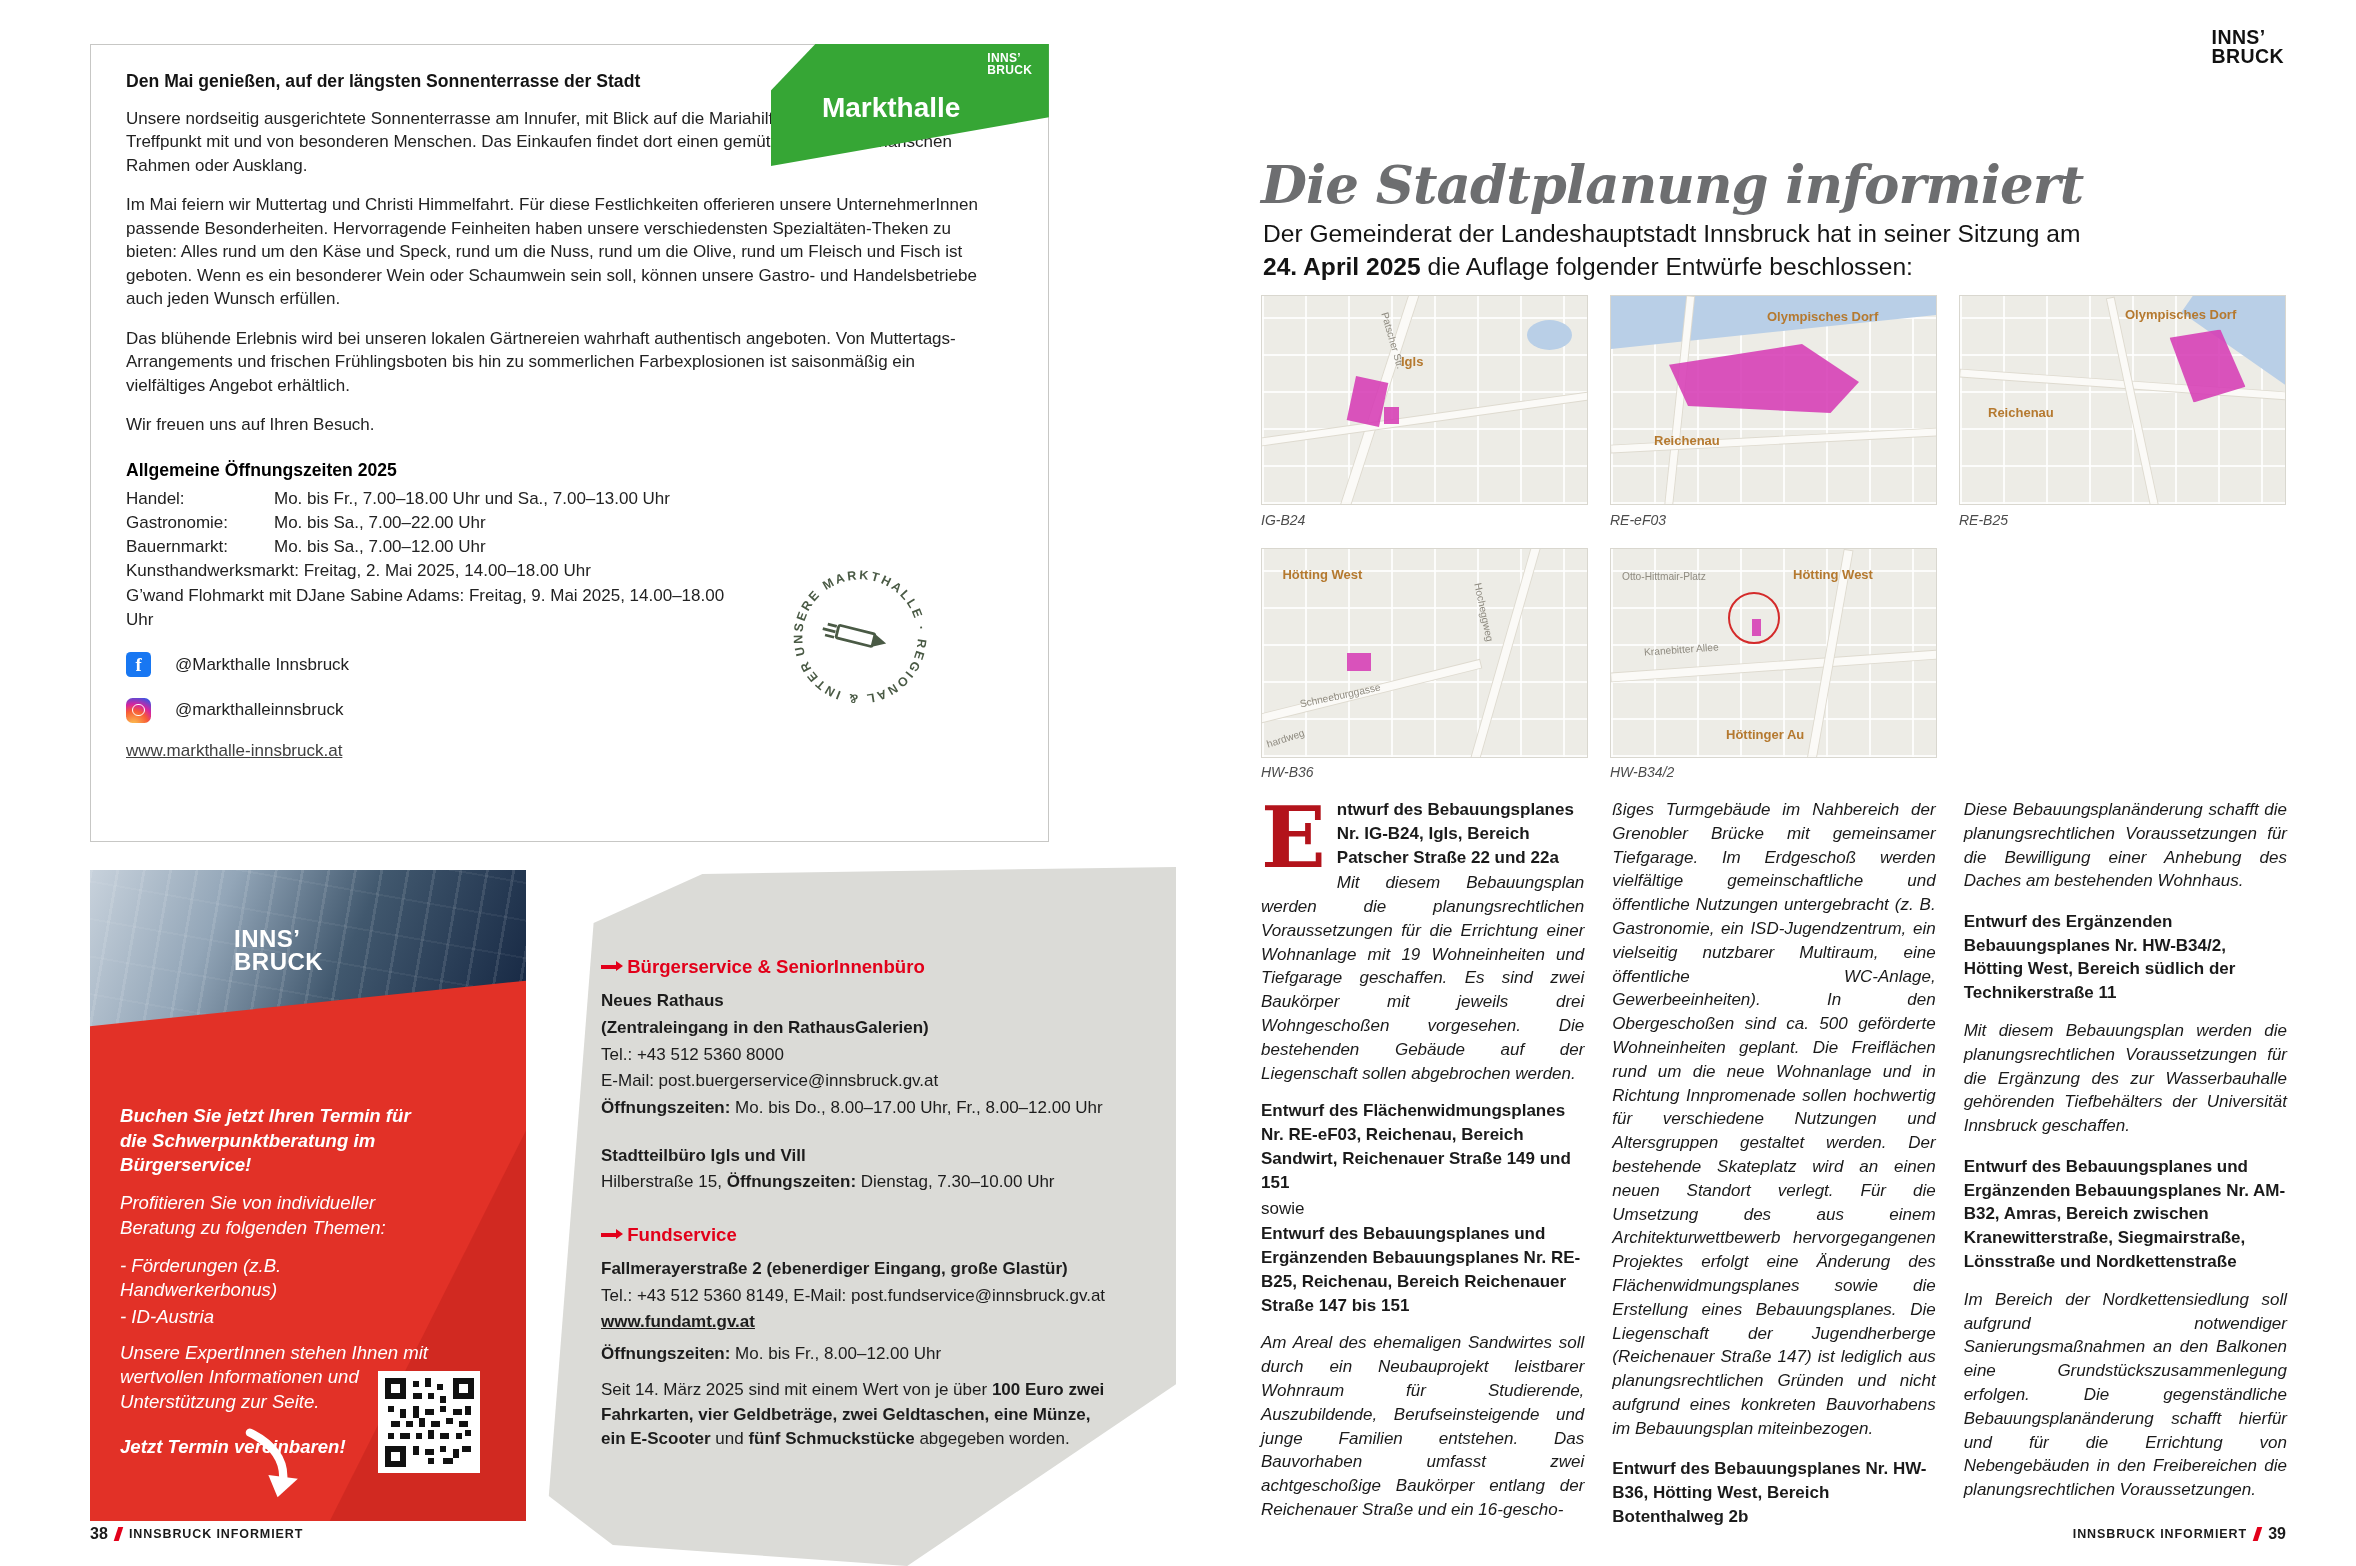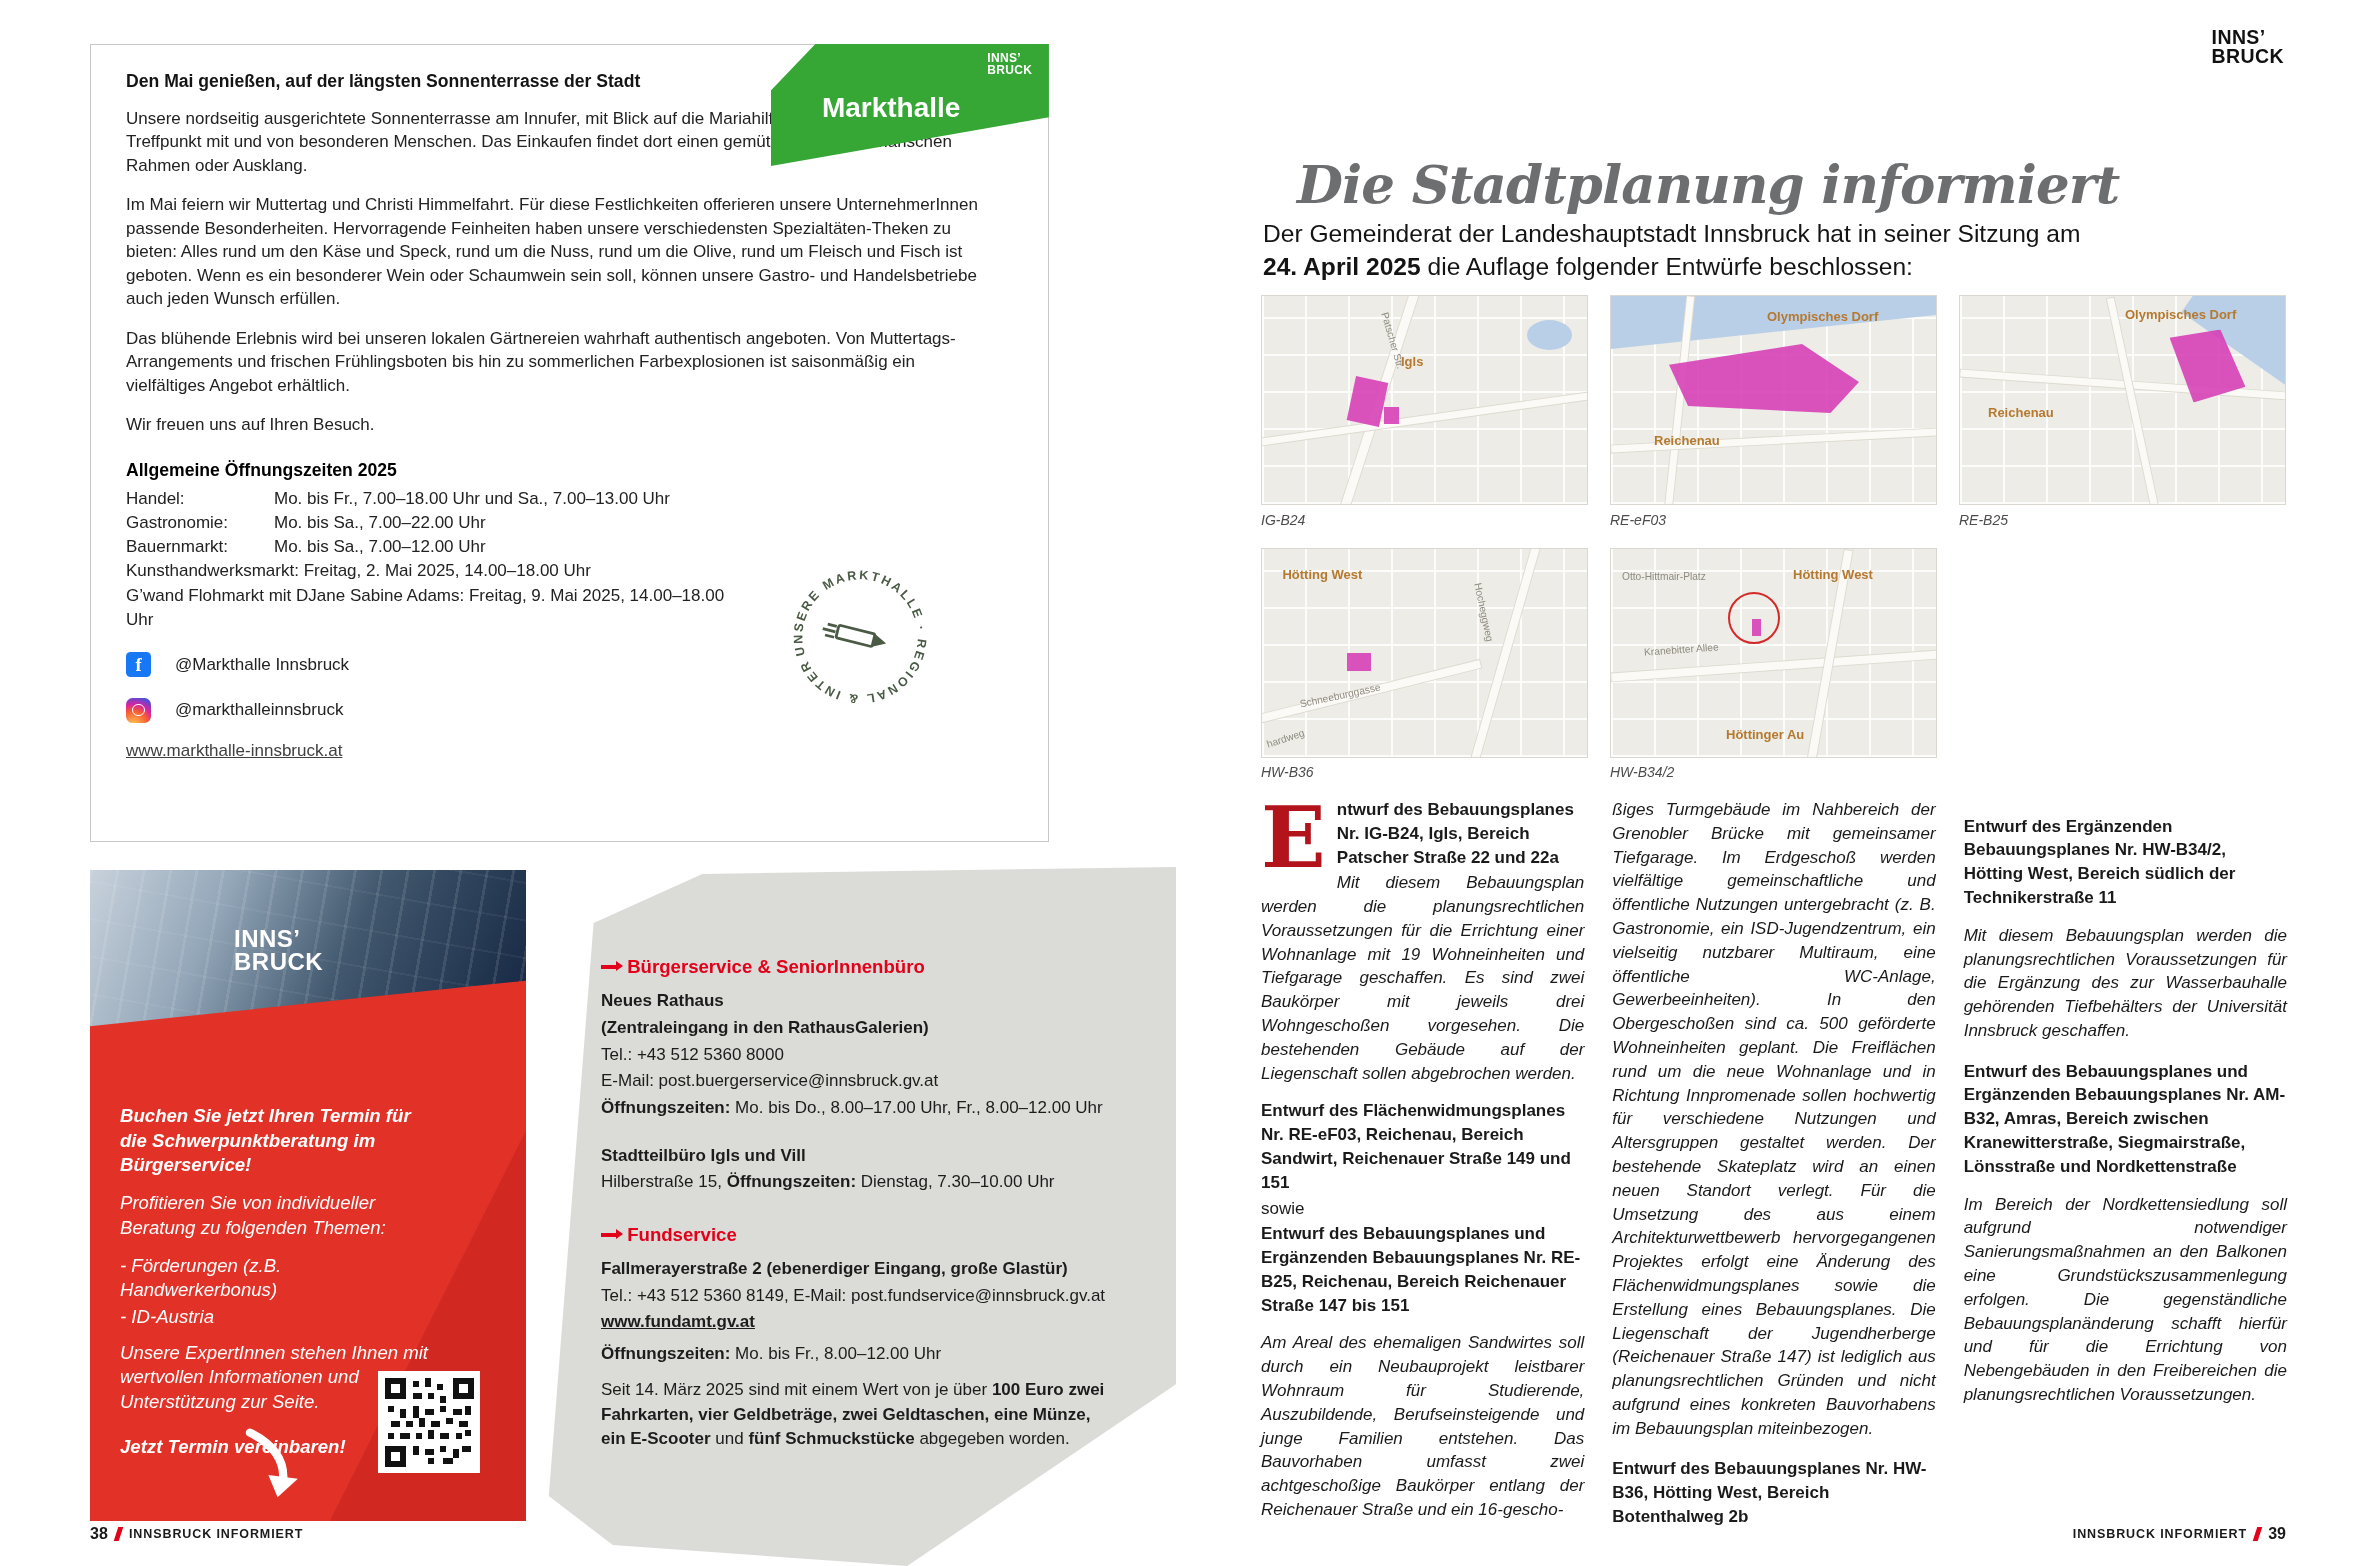--- a/index.html
+++ b/index.html
@@ -66,21 +66,21 @@
   
   .footer { position:absolute; bottom:24px; font-size:12.5px; font-weight:bold; color:#1a1a1a; letter-spacing:0.9px; display:flex; align-items:center; gap:8.3px; }
   .footer-l { left:90px; }
   .footer-r { right:70px; }
   .fpage { font-size:16px; letter-spacing:0; }
   .fslash { display:inline-block; width:4.6px; height:14px; background:#e2001a; transform:skewX(-18deg); }
 
   
   .logo-tr { position:absolute; right:72px; top:28px; font-weight:bold; font-size:19.5px; line-height:0.95; letter-spacing:0.4px; color:#111; }
   .logo-tr span { display:block; }
-  .headline { position:absolute; left:1261px; top:109px; font-family:"DejaVu Serif", serif; font-style:italic; font-weight:bold; font-size:53px; color:#6d6e70; letter-spacing:-0.9px;margin-left:36px; }
+  .headline { position:absolute; left:1261px; top:109px; font-family:"DejaVu Serif", serif; font-style:italic; font-weight:bold; font-size:53px; color:#6d6e70; letter-spacing:-0.9px; }
   .intro { position:absolute; left:1263px; top:193px; width:853px; font-size:24.6px; line-height:1.34; color:#141414; }
   .intro b { font-weight:bold; }
 
   .maps { position:absolute; left:1261px; top:295px; display:grid; grid-template-columns:repeat(3,327px); gap:20.4px 22px; }
   .map-wrap { width:327px; }
   .map { position:relative; width:327px; height:210px; background:#edece6; overflow:hidden; border:0.9px solid #d9d7cf; box-sizing:border-box; }
   .map::before { content:""; position:absolute; inset:0;
       background:repeating-linear-gradient(90deg, rgba(255,255,255,0.85) 0 1.9px, transparent 1.9px 43px),
                  repeating-linear-gradient(0deg, rgba(255,255,255,0.85) 0 1.9px, transparent 1.9px 37px); }
   .map-caption { font-style:italic; font-size:14px; color:#4c4c4c; margin-top:6.5px; }
@@ -356,20 +356,21 @@
       <p class="art-head h-tight" style="margin-top:16.7px;">Entwurf des Flächenwidmungsplanes Nr. RE-eF03, Reichenau, Bereich Sandwirt, Reichenauer Straße 149 und 151</p>
       <p class="art-link">sowie</p>
       <p class="art-head">Entwurf des Bebauungsplanes und Ergänzenden Bebauungsplanes Nr. RE-B25, Reichenau, Bereich Reichenauer Straße 147 bis 151</p>
       <p class="art-body">Am Areal des ehemaligen Sandwirtes soll durch ein Neubauprojekt leistbarer Wohnraum für Studierende, Auszubildende, Berufseinsteigende und junge Familien entstehen. Das Bauvorhaben umfasst zwei achtgeschoßige Baukörper entlang der Reichenauer Straße und ein 16-gescho-</p>
     </div>
     <div class="art">
       <p class="art-body">ßiges Turmgebäude im Nahbereich der Grenobler Brücke mit gemeinsamer Tiefgarage. Im Erdgeschoß werden vielfältige gemeinschaftliche und öffentliche Nutzungen untergebracht (z. B. Gastronomie, ein ISD-Jugendzentrum, ein vielseitig nutzbarer Multiraum, eine öffentliche WC-Anlage, Gewerbeeinheiten). In den Obergeschoßen sind ca. 500 geförderte Wohneinheiten geplant. Die Freiflächen rund um die neue Wohnanlage und in Richtung Innpromenade sollen hochwertig für verschiedene Nutzungen und Altersgruppen gestaltet werden. Der bestehende Skateplatz wird an einen neuen Standort verlegt. Für die Umsetzung des aus einem Architekturwettbewerb hervorgegangenen Projektes erfolgt eine Änderung des Flächenwidmungsplanes sowie die Erstellung eines Bebauungsplanes. Die Liegenschaft der Jugendherberge (Reichenauer Straße 147) ist lediglich aus planungsrechtlichen Gründen und nicht aufgrund eines konkreten Bauvorhabens im Bebauungsplan miteinbezogen.</p>
       <p class="art-head" style="margin-top:16.7px;">Entwurf des Bebauungsplanes Nr. HW-B36, Hötting West, Bereich Botenthalweg 2b</p>
     </div>
     <div class="art">
+      <p class="art-body">Diese Bebauungsplanänderung schafft die planungsrechtlichen Voraussetzungen für die Bewilligung einer Anhebung des Daches am bestehenden Wohnhaus.</p>
       <p class="art-head" style="margin-top:16.7px;">Entwurf des Ergänzenden Bebauungsplanes Nr. HW-B34/2, Hötting West, Bereich südlich der Technikerstraße 11</p>
       <p class="art-body">Mit diesem Bebauungsplan werden die planungsrechtlichen Voraussetzungen für die Ergänzung des zur Wasserbauhalle gehörenden Tiefbehälters der Universität Innsbruck geschaffen.</p>
       <p class="art-head" style="margin-top:16.7px;">Entwurf des Bebauungsplanes und Ergänzenden Bebauungsplanes Nr. AM-B32, Amras, Bereich zwischen Kranewitterstraße, Siegmairstraße, Lönsstraße und Nordkettenstraße</p>
       <p class="art-body">Im Bereich der Nordkettensiedlung soll aufgrund notwendiger Sanierungsmaßnahmen an den Balkonen eine Grundstückszusammenlegung erfolgen. Die gegenständliche Bebauungsplanänderung schafft hierfür und für die Errichtung von Nebengebäuden in den Freibereichen die planungsrechtlichen Voraussetzungen.</p>
     </div>
   </div>
 
   <div class="footer footer-r">
     <span>INNSBRUCK INFORMIERT</span>
     <span class="fslash"></span>

